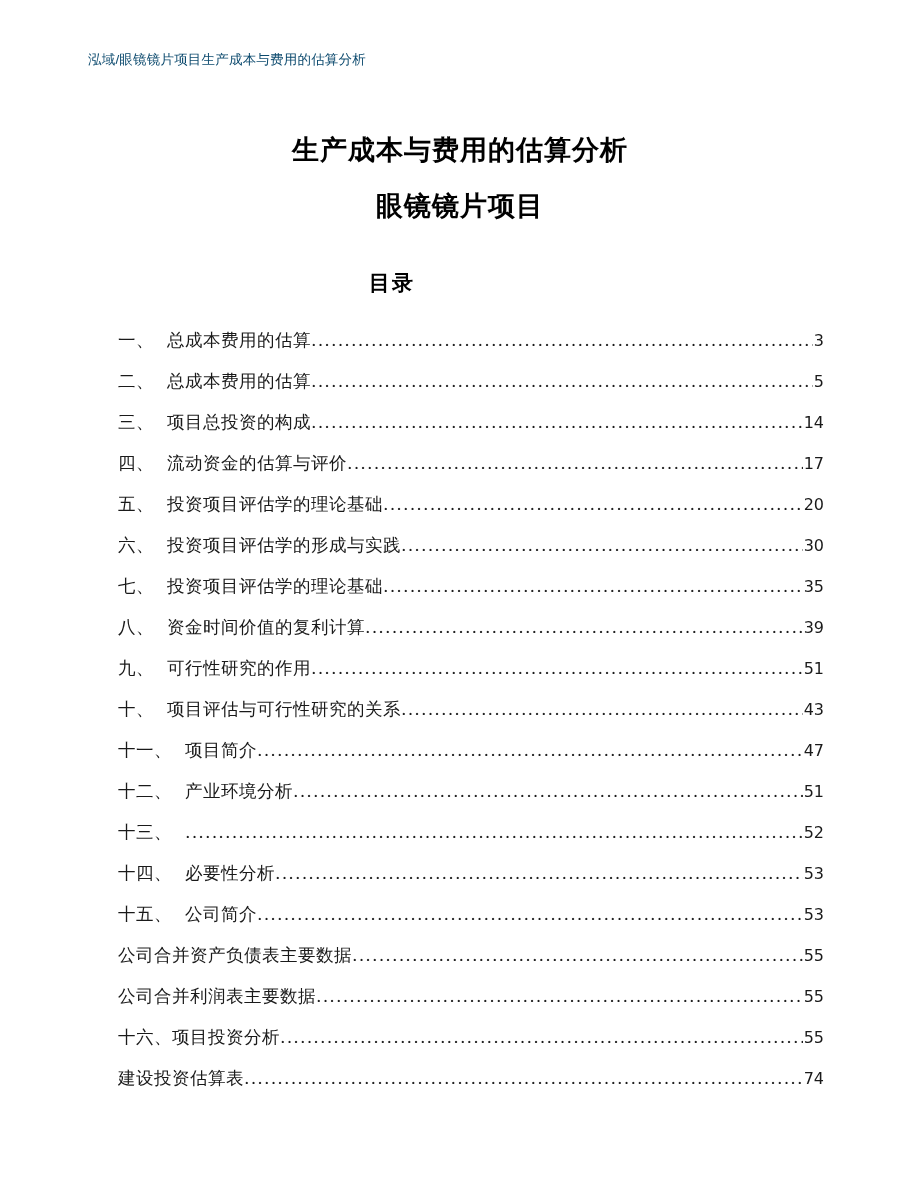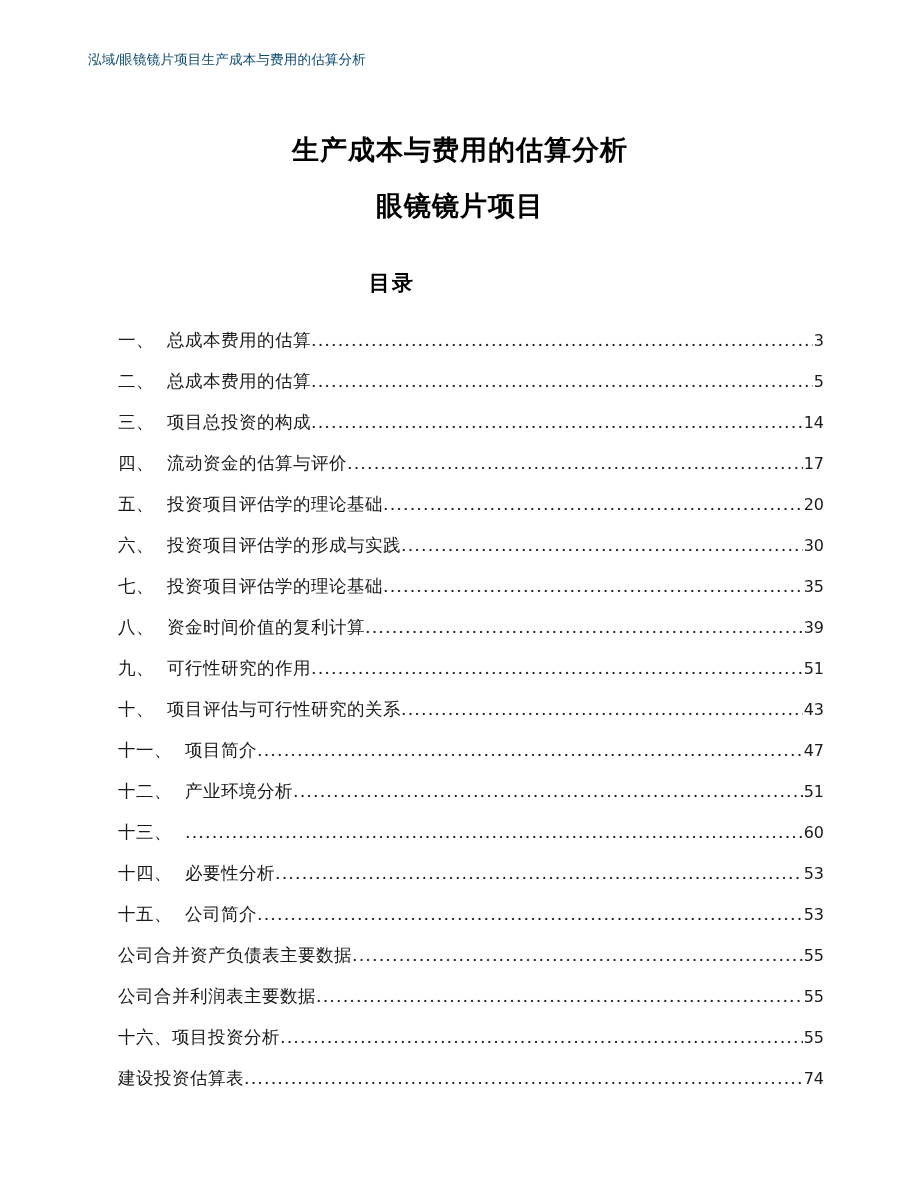--- a/index.html
+++ b/index.html
@@ -208,21 +208,21 @@
       </div>
       <div class="toc-row">
         <span class="toc-num gap">十二、</span>
         <span class="toc-label">产业环境分析</span>
         <span class="toc-dots"></span>
         <span class="toc-page">51</span>
       </div>
       <div class="toc-row">
         <span class="toc-num gap">十三、</span>
         <span class="toc-dots"></span>
-        <span class="toc-page">60</span>
+        <span class="toc-page">52</span>
       </div>
       <div class="toc-row">
         <span class="toc-num gap">十四、</span>
         <span class="toc-label">必要性分析</span>
         <span class="toc-dots"></span>
         <span class="toc-page">53</span>
       </div>
       <div class="toc-row">
         <span class="toc-num gap">十五、</span>
         <span class="toc-label">公司简介</span>

